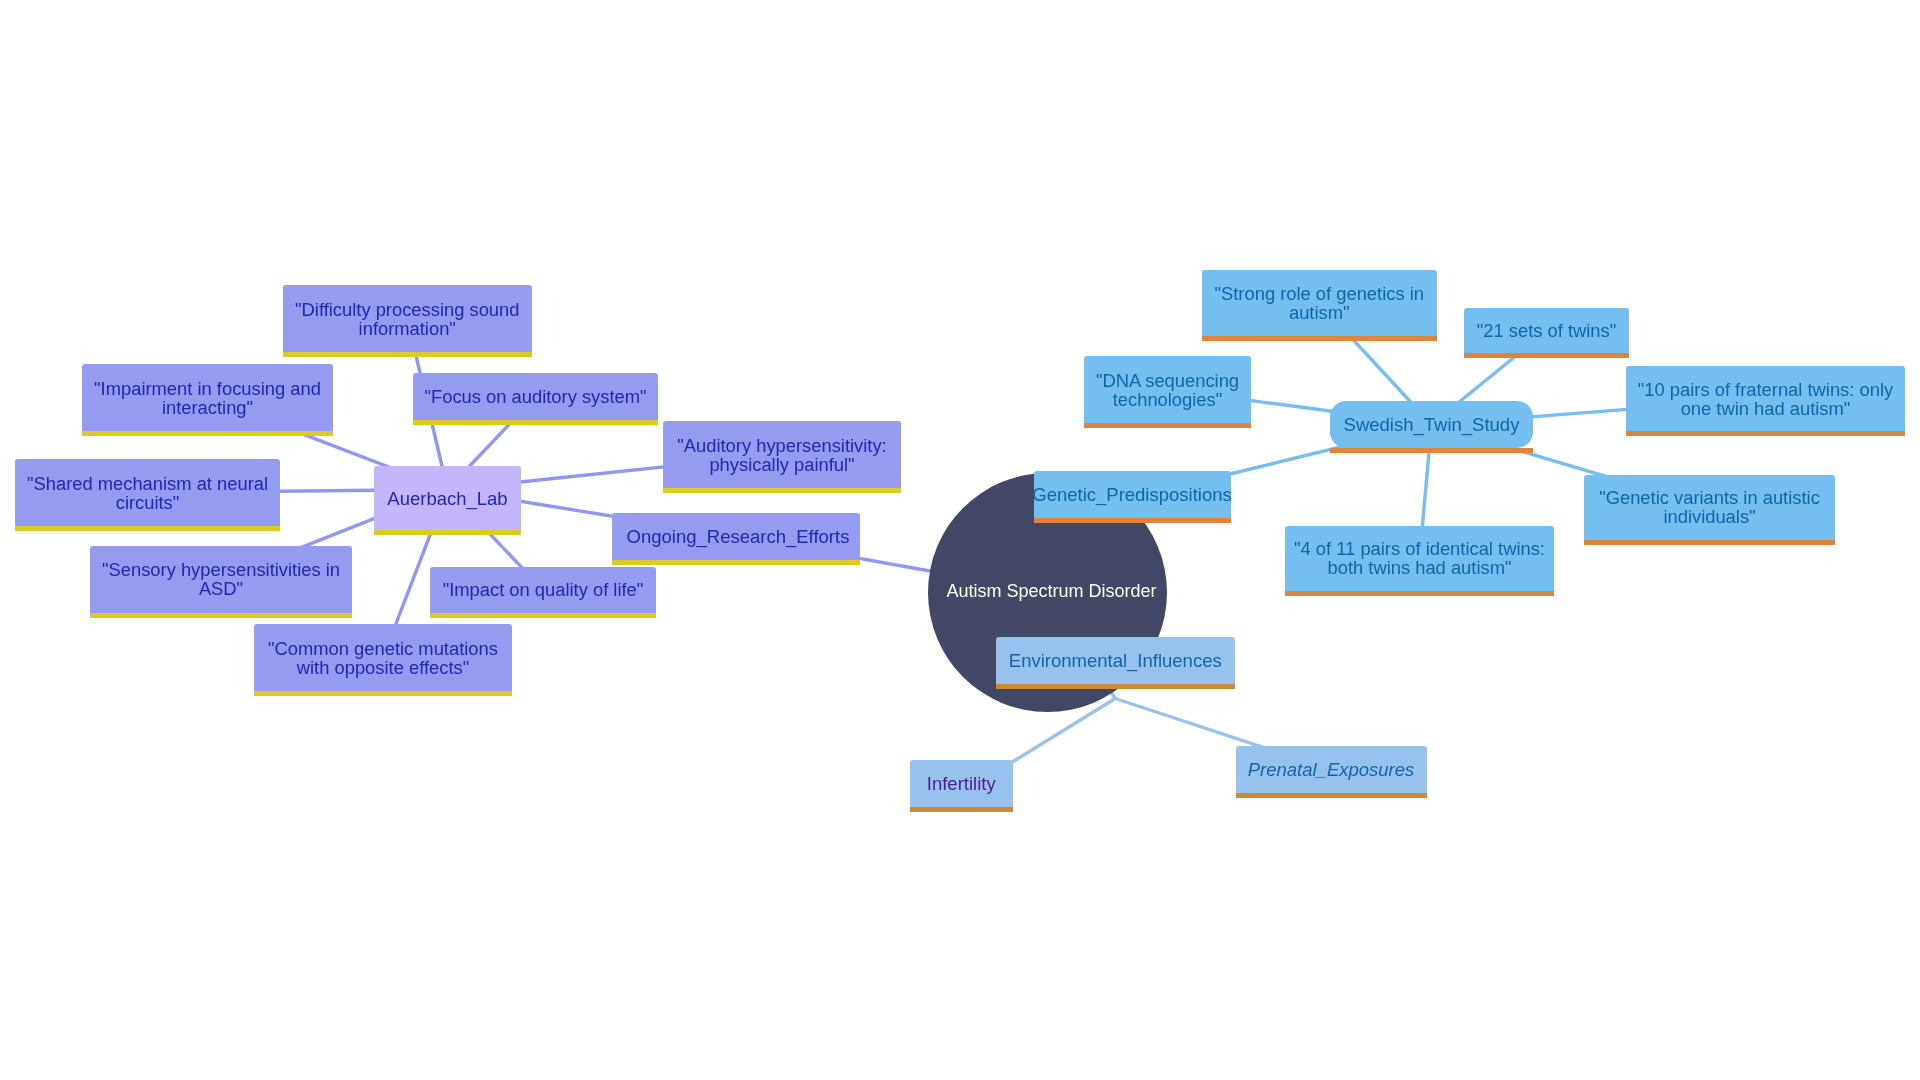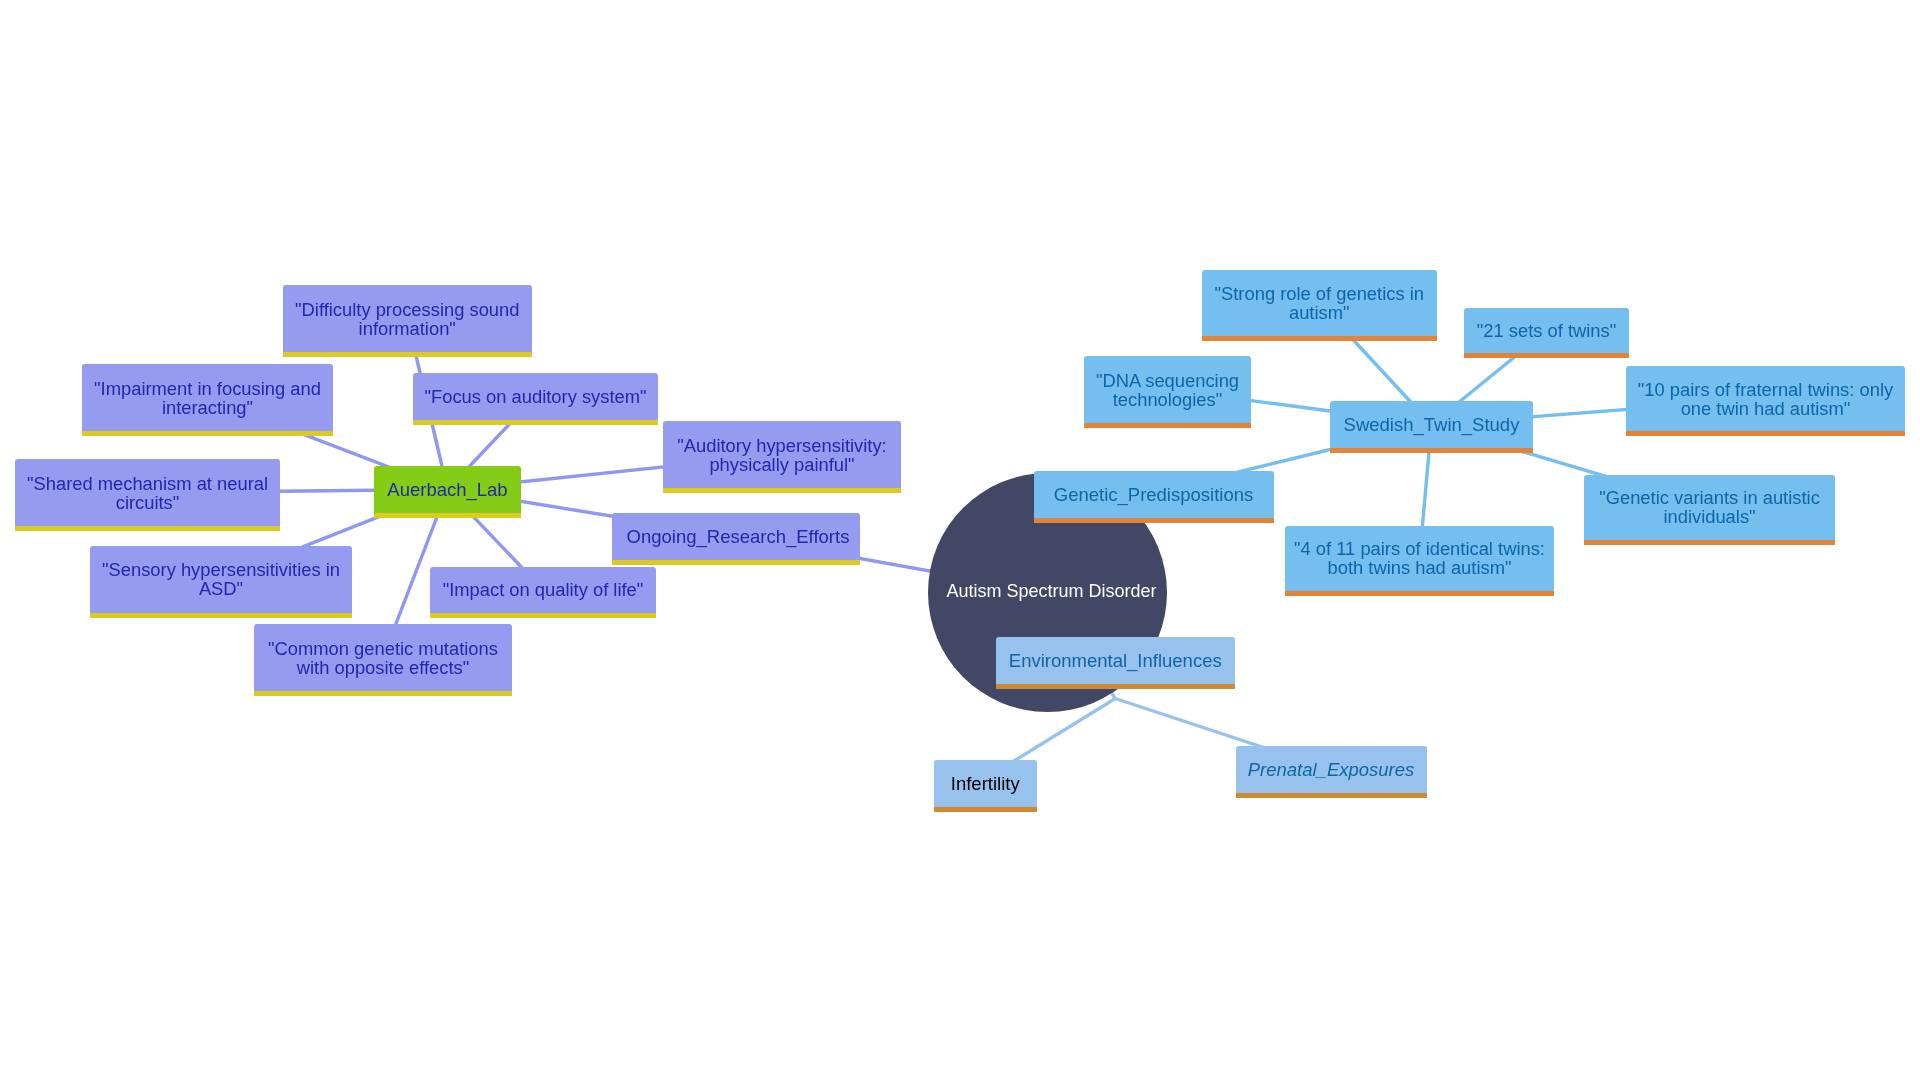--- a/index.html
+++ b/index.html
@@ -81,45 +81,45 @@
       <line x1="1431.5" y1="424.5" x2="1765.5" y2="398.75" stroke="#74bef0" stroke-width="3.4" stroke-linecap="butt"></line>
       <line x1="1431.5" y1="424.5" x2="1709.5" y2="507.25" stroke="#74bef0" stroke-width="3.4" stroke-linecap="butt"></line>
       <line x1="1431.5" y1="424.5" x2="1419.5" y2="558.25" stroke="#74bef0" stroke-width="3.4" stroke-linecap="butt"></line>
       <line x1="1047.5" y1="592" x2="1115.25" y2="698.5" stroke="#97c2ee" stroke-width="3.4" stroke-linecap="butt"></line>
       <line x1="1115.25" y1="698.5" x2="977.25" y2="783.75" stroke="#97c2ee" stroke-width="3.4" stroke-linecap="butt"></line>
       <line x1="1115.25" y1="698.5" x2="1331" y2="769.75" stroke="#97c2ee" stroke-width="3.4" stroke-linecap="butt"></line>
     </svg>
   <div id="root-node" style="left: 928px; top: 472.5px; width: 239px; height: 239px; background: rgb(65, 71, 100); color: rgb(255, 255, 255);">
     <span>Autism Spectrum Disorder</span>
   </div>
-<div class="node theme-purple size-lg" style="background: #84cc16; color: rgb(35, 39, 173); left: 374px; top: 466px; width: 147px; height: 47px;"><span>Auerbach_Lab</span><span class="accent" style="background: rgb(219, 202, 33);"></span></div>
+<div class="node theme-purple size-lg" style="background: #c4b5fd; color: rgb(35, 39, 173); left: 374px; top: 466px; width: 147px; height: 64px;"><span>Auerbach_Lab</span><span class="accent" style="background: rgb(219, 202, 33);"></span></div>
     <div class="node theme-purple size-sm" style="background: rgb(149, 156, 240); color: rgb(35, 39, 173); left: 282.5px; top: 285px; width: 249.5px; height: 67px;"><span>"Difficulty processing sound
 information"</span><span class="accent" style="background: rgb(219, 202, 33);"></span></div>
     <div class="node theme-purple size-sm" style="background: rgb(149, 156, 240); color: rgb(35, 39, 173); left: 413px; top: 373px; width: 245px; height: 47px;"><span>"Focus on auditory system"</span><span class="accent" style="background: rgb(219, 202, 33);"></span></div>
     <div class="node theme-purple size-sm" style="background: rgb(149, 156, 240); color: rgb(35, 39, 173); left: 82px; top: 364px; width: 251px; height: 67px;"><span>"Impairment in focusing and
 interacting"</span><span class="accent" style="background: rgb(219, 202, 33);"></span></div>
     <div class="node theme-purple size-sm" style="background: rgb(149, 156, 240); color: rgb(35, 39, 173); left: 15px; top: 459px; width: 265px; height: 67px;"><span>"Shared mechanism at neural
 circuits"</span><span class="accent" style="background: rgb(219, 202, 33);"></span></div>
     <div class="node theme-purple size-sm" style="background: rgb(149, 156, 240); color: rgb(35, 39, 173); left: 663px; top: 421px; width: 238px; height: 67px;"><span>"Auditory hypersensitivity:
 physically painful"</span><span class="accent" style="background: rgb(219, 202, 33);"></span></div>
     <div class="node theme-purple size-lg" style="background: rgb(149, 156, 240); color: rgb(35, 39, 173); left: 612px; top: 512.5px; width: 248px; height: 47.5px; padding-left: 11px;"><span>Ongoing_Research_Efforts</span><span class="accent" style="background: rgb(219, 202, 33);"></span></div>
     <div class="node theme-purple size-sm" style="background: rgb(149, 156, 240); color: rgb(35, 39, 173); left: 90px; top: 545.5px; width: 262px; height: 67.5px;"><span>"Sensory hypersensitivities in
 ASD"</span><span class="accent" style="background: rgb(219, 202, 33);"></span></div>
     <div class="node theme-purple size-sm" style="background: rgb(149, 156, 240); color: rgb(35, 39, 173); left: 430px; top: 566.5px; width: 226px; height: 46.5px;"><span>"Impact on quality of life"</span><span class="accent" style="background: rgb(219, 202, 33);"></span></div>
     <div class="node theme-purple size-sm" style="background: rgb(149, 156, 240); color: rgb(35, 39, 173); left: 254px; top: 624px; width: 258px; height: 67px;"><span>"Common genetic mutations
 with opposite effects"</span><span class="accent" style="background: rgb(219, 202, 33);"></span></div>
-    <div class="node theme-blue size-lg" style="background: rgb(116, 190, 240); color: rgb(15, 102, 166); left: 1330px; top: 401px; width: 203px; height: 47px;"><span>Swedish_Twin_Study</span><span class="accent" style="background: rgb(226, 131, 58);"></span></div>
+    <div class="node theme-blue size-lg" style="background: rgb(116, 190, 240); color: rgb(15, 102, 166); left: 1330px; top: 401px; width: 203px; height: 47px; border-radius: 16px;"><span>Swedish_Twin_Study</span><span class="accent" style="background: rgb(226, 131, 58);"></span></div>
     <div class="node theme-blue size-sm" style="background: rgb(116, 190, 240); color: rgb(15, 102, 166); left: 1201.5px; top: 270px; width: 235.5px; height: 66px;"><span>"Strong role of genetics in
 autism"</span><span class="accent" style="background: rgb(226, 131, 58);"></span></div>
     <div class="node theme-blue size-sm" style="background: rgb(116, 190, 240); color: rgb(15, 102, 166); left: 1464px; top: 307.8px; width: 165px; height: 46.2px;"><span>"21 sets of twins"</span><span class="accent" style="background: rgb(226, 131, 58);"></span></div>
     <div class="node theme-blue size-sm" style="background: rgb(116, 190, 240); color: rgb(15, 102, 166); left: 1084px; top: 356px; width: 167px; height: 67px;"><span>"DNA sequencing
 technologies"</span><span class="accent" style="background: rgb(226, 131, 58);"></span></div>
     <div class="node theme-blue size-sm" style="background: rgb(116, 190, 240); color: rgb(15, 102, 166); left: 1626px; top: 366px; width: 279px; height: 65.5px;"><span>"10 pairs of fraternal twins: only
 one twin had autism"</span><span class="accent" style="background: rgb(226, 131, 58);"></span></div>
-    <div class="node theme-blue size-lg" style="background: rgb(116, 190, 240); color: rgb(15, 102, 166); left: 1033.5px; top: 471px; width: 240px; height: 47px;"><span>Genetic_Predispositions</span><span class="accent" style="background: rgb(226, 131, 58);"></span></div>
+    <div class="node theme-blue size-lg" style="background: rgb(116, 190, 240); color: rgb(15, 102, 166); left: 1033.5px; top: 471px; width: 197px; height: 47px;"><span>Genetic_Predispositions</span><span class="accent" style="background: rgb(226, 131, 58);"></span></div>
     <div class="node theme-blue size-sm" style="background: rgb(116, 190, 240); color: rgb(15, 102, 166); left: 1584px; top: 474.5px; width: 251px; height: 65.5px;"><span>"Genetic variants in autistic
 individuals"</span><span class="accent" style="background: rgb(226, 131, 58);"></span></div>
     <div class="node theme-blue size-sm" style="background: rgb(116, 190, 240); color: rgb(15, 102, 166); left: 1285px; top: 525.5px; width: 269px; height: 65.5px;"><span>"4 of 11 pairs of identical twins:
 both twins had autism"</span><span class="accent" style="background: rgb(226, 131, 58);"></span></div>
     <div class="node theme-lightblue size-lg" style="background: rgb(151, 194, 238); color: rgb(15, 102, 166); left: 996px; top: 637px; width: 238.5px; height: 47px;"><span>Environmental_Influences</span><span class="accent" style="background: rgb(205, 138, 51);"></span></div>
-    <div class="node theme-lightblue size-lg" style="background: rgb(151, 194, 238); color: #000000; left: 934px; top: 760px; width: 102.5px; height: 47.5px;"><span>Infertility</span><span class="accent" style="background: rgb(205, 138, 51);"></span></div>
+    <div class="node theme-lightblue size-lg" style="background: rgb(151, 194, 238); color: #4c1d95; left: 910px; top: 760px; width: 102.5px; height: 47.5px;"><span>Infertility</span><span class="accent" style="background: rgb(205, 138, 51);"></span></div>
     <div class="node theme-lightblue size-lg" style="background: rgb(151, 194, 238); color: rgb(15, 102, 166); left: 1235.5px; top: 746px; width: 191px; height: 47.5px; font-style: italic;"><span>Prenatal_Exposures</span><span class="accent" style="background: rgb(205, 138, 51);"></span></div>
   </div>
 
 </body></html>

